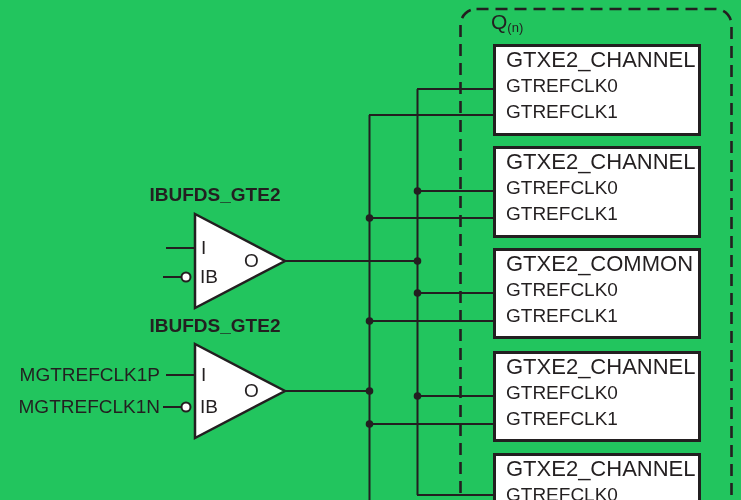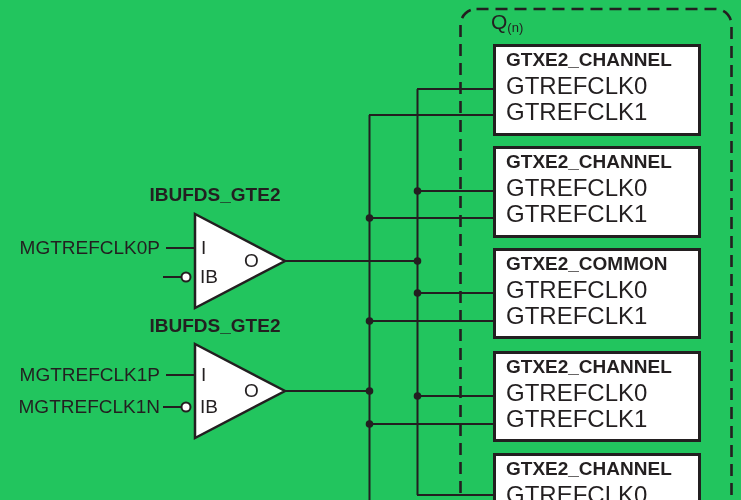--- a/index.html
+++ b/index.html
@@ -14,22 +14,22 @@
   }
   .net-label{left:0;width:160px;text-align:right;}
   .buf-title{left:115px;width:200px;text-align:center;font-weight:bold;}
   .port-letter{position:absolute;font-size:19px;line-height:26px;color:#231f20;}
   .quad-label{position:absolute;left:491px;top:9px;font-size:21px;line-height:26px;}
   .quad-label .sub{font-size:13px;vertical-align:-3px;}
   .block{
     position:absolute;left:493px;width:208px;box-sizing:border-box;
     border:3.5px solid #231f20;background:#fff;padding-left:10px;
   }
-  .block-title{font-size:19px;line-height:26px;font-weight:bold;white-space:nowrap;}
-  .block-port{font-size:24px;line-height:26px;white-space:nowrap;}
+  .block-title{font-size:22px;line-height:26px;font-weight:normal;white-space:nowrap;}
+  .block-port{font-size:19px;line-height:26px;white-space:nowrap;}
   .block-port:first-of-type{margin-top:4px;}
 </style>
 </head>
 <body>
 
 <div id="stage">
 
   <svg id="wires" viewBox="0 0 741 500" xmlns="http://www.w3.org/2000/svg">
 
     <rect x="460.5" y="9" width="271" height="512" rx="16" ry="16" fill="none" stroke="#231f20" stroke-width="2.6" stroke-dasharray="12 7"></rect>
@@ -67,21 +67,20 @@
     <circle cx="369.5" cy="321" r="3.8" fill="#231f20"></circle>
     <circle cx="369.5" cy="391" r="3.8" fill="#231f20"></circle>
     <circle cx="369.5" cy="424" r="3.8" fill="#231f20"></circle>
   </svg>
 
   <div class="quad-label">
     <span>Q</span><span class="sub">(n)</span>
   </div>
 
   <div class="label buf-title" style="top:182px;">IBUFDS_GTE2</div>
-  <div class="label net-label" style="top:235px;">MGTREFCLK0P</div>
   <span class="port-letter" style="left:201px;top:235px;">I</span>
   <span class="port-letter" style="left:200px;top:264px;">IB</span>
   <span class="port-letter" style="left:244px;top:248px;">O</span>
 
   <div class="label buf-title" style="top:313px;">IBUFDS_GTE2</div>
   <div class="label net-label" style="top:362px;">MGTREFCLK1P</div>
   <div class="label net-label" style="top:394px;">MGTREFCLK1N</div>
   <span class="port-letter" style="left:201px;top:362px;">I</span>
   <span class="port-letter" style="left:200px;top:394px;">IB</span>
   <span class="port-letter" style="left:244px;top:378px;">O</span>

